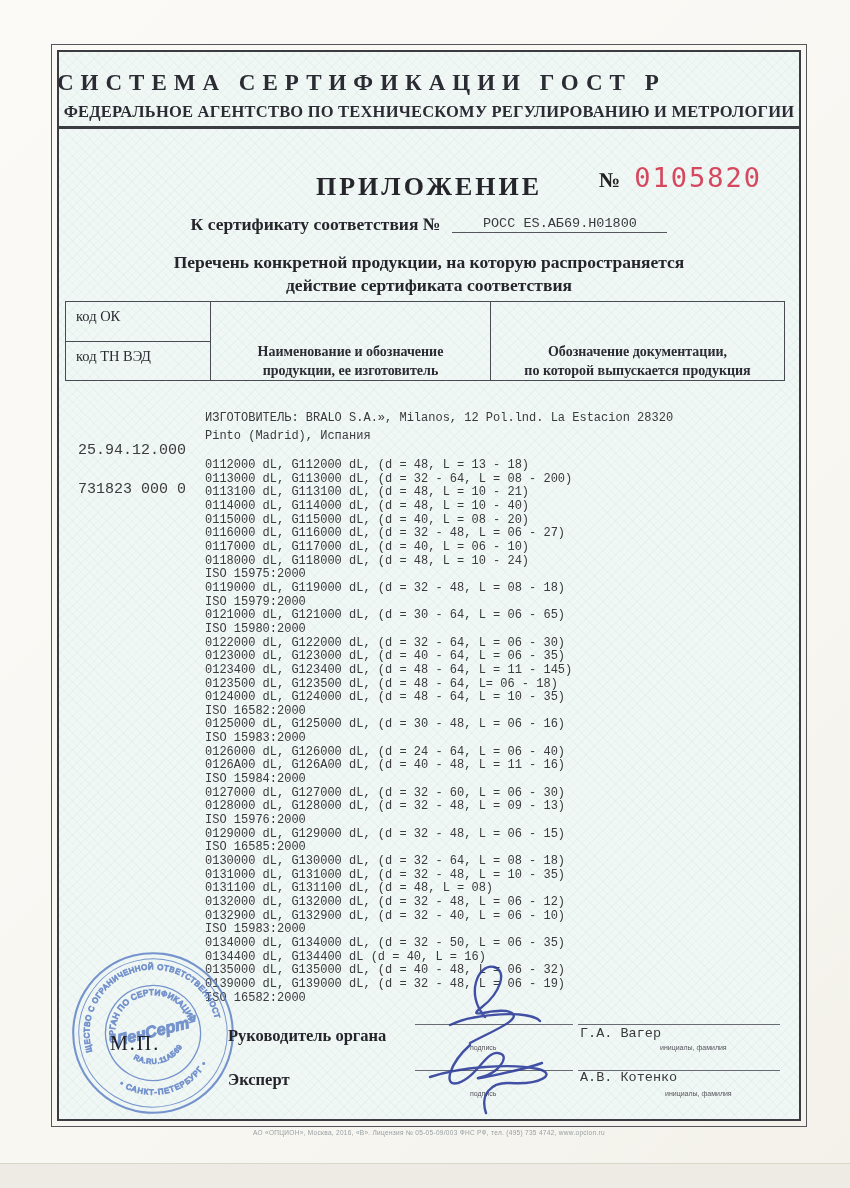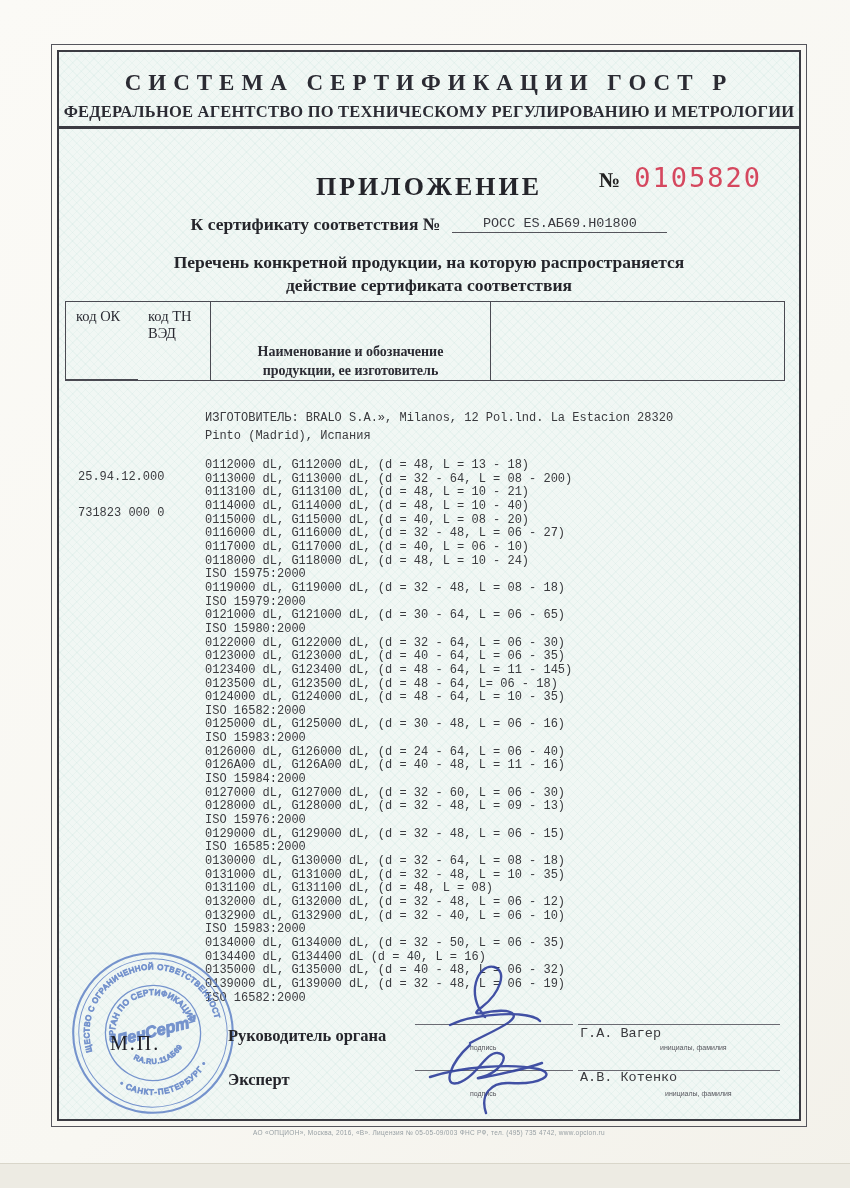--- a/index.html
+++ b/index.html
@@ -25,21 +25,21 @@
   .frame-inner {
     position:absolute; left:57px; top:50px; width:744px; height:1071px;
     border:2px solid #3b3b42;
     background:
       repeating-linear-gradient(45deg, rgba(120,190,178,0.07) 0 1px, transparent 1px 6px),
       repeating-linear-gradient(-45deg, rgba(120,190,178,0.07) 0 1px, transparent 1px 6px),
       #f1f7f4;
   }
   .hdr-title {
     position:absolute; left:57px; width:744px; top:70px;
-    text-align:center; font-weight:bold; font-size:23px; letter-spacing:7px;
+    text-align:left; font-weight:bold; font-size:23px; letter-spacing:7px;
     color:#2b2b33;
   }
   .hdr-sub {
     position:absolute; left:57px; width:744px; top:102px;
     text-align:center; font-weight:bold; font-size:16.5px; letter-spacing:0.2px;
     color:#2b2b33;
   }
   .hdr-rule {
     position:absolute; left:58px; top:126px; width:742px; height:2.5px;
     background:#3b3b42;
@@ -70,30 +70,30 @@
   .desc1, .desc2 {
     position:absolute; left:57px; width:744px; text-align:center;
     font-weight:bold; font-size:17.5px; color:#25252b;
   }
   .desc1 { top:252px; }
   .desc2 { top:275px; }
   .tbl {
     position:absolute; left:65px; top:301px; width:720px; height:80px;
     border:1.3px solid #4a4a52; display:flex;
   }
-  .tbl .c1 { width:145px; border-right:1.3px solid #4a4a52; display:flex; flex-direction:row; }
+  .tbl .c1 { width:145px; border-right:1.3px solid #4a4a52; display:flex; flex-direction:column; }
   .tbl .c1 .cell { flex:1; padding:6px 0 0 10px; font-size:14.5px; color:#2b2b33; }
   .tbl .c1 .cell.top { border-bottom:1.1px solid #4a4a52; }
   .tbl .c2 { width:280px; border-right:1.3px solid #4a4a52; }
   .tbl .c3 { flex:1; }
   .tbl .hcell {
     height:100%; display:flex; flex-direction:column; justify-content:flex-end;
     text-align:center; font-weight:bold; font-size:14px; line-height:19px; color:#2b2b33;
   }
-  .codes { position:absolute; left:78px; top:470px; font-family:"Liberation Mono", monospace; font-size:12px; color:#3a3a3e; }
+  .codes { position:absolute; left:78px; top:442px; font-family:"Liberation Mono", monospace; font-size:15px; color:#3a3a3e; }
   .code2 { margin-top:22px; }
   .manuf {
     position:absolute; left:205px; top:409px; width:560px;
     font-family:"Liberation Mono", monospace; font-size:12px; line-height:18px;
     color:#3a3a3e; white-space:pre-wrap;
   }
   .products {
     position:absolute; left:205px; top:459px; width:560px;
     font-family:"Liberation Mono", monospace; font-size:12px; line-height:13.65px;
     color:#3a3a3e;
@@ -140,20 +140,26 @@
 
   <div class="tbl">
     <div class="c1">
       <div class="cell top">код ОК</div>
       <div class="cell">код ТН ВЭД</div>
     </div>
     <div class="c2">
       <div class="hcell">
         <span>Наименование и обозначение</span>
         <span>продукции, ее изготовитель</span>
+      </div>
+    </div>
+    <div class="c3">
+      <div class="hcell">
+        <span>Обозначение документации,</span>
+        <span>по которой выпускается продукция</span>
       </div>
     </div>
   </div>
 
   <div class="codes">
     <div>25.94.12.000</div>
     <div class="code2">731823 000 0</div>
   </div>
 
   <div class="manuf">ИЗГОТОВИТЕЛЬ: BRALO S.A.», Milanos, 12 Pol.lnd. La Estacion 28320

